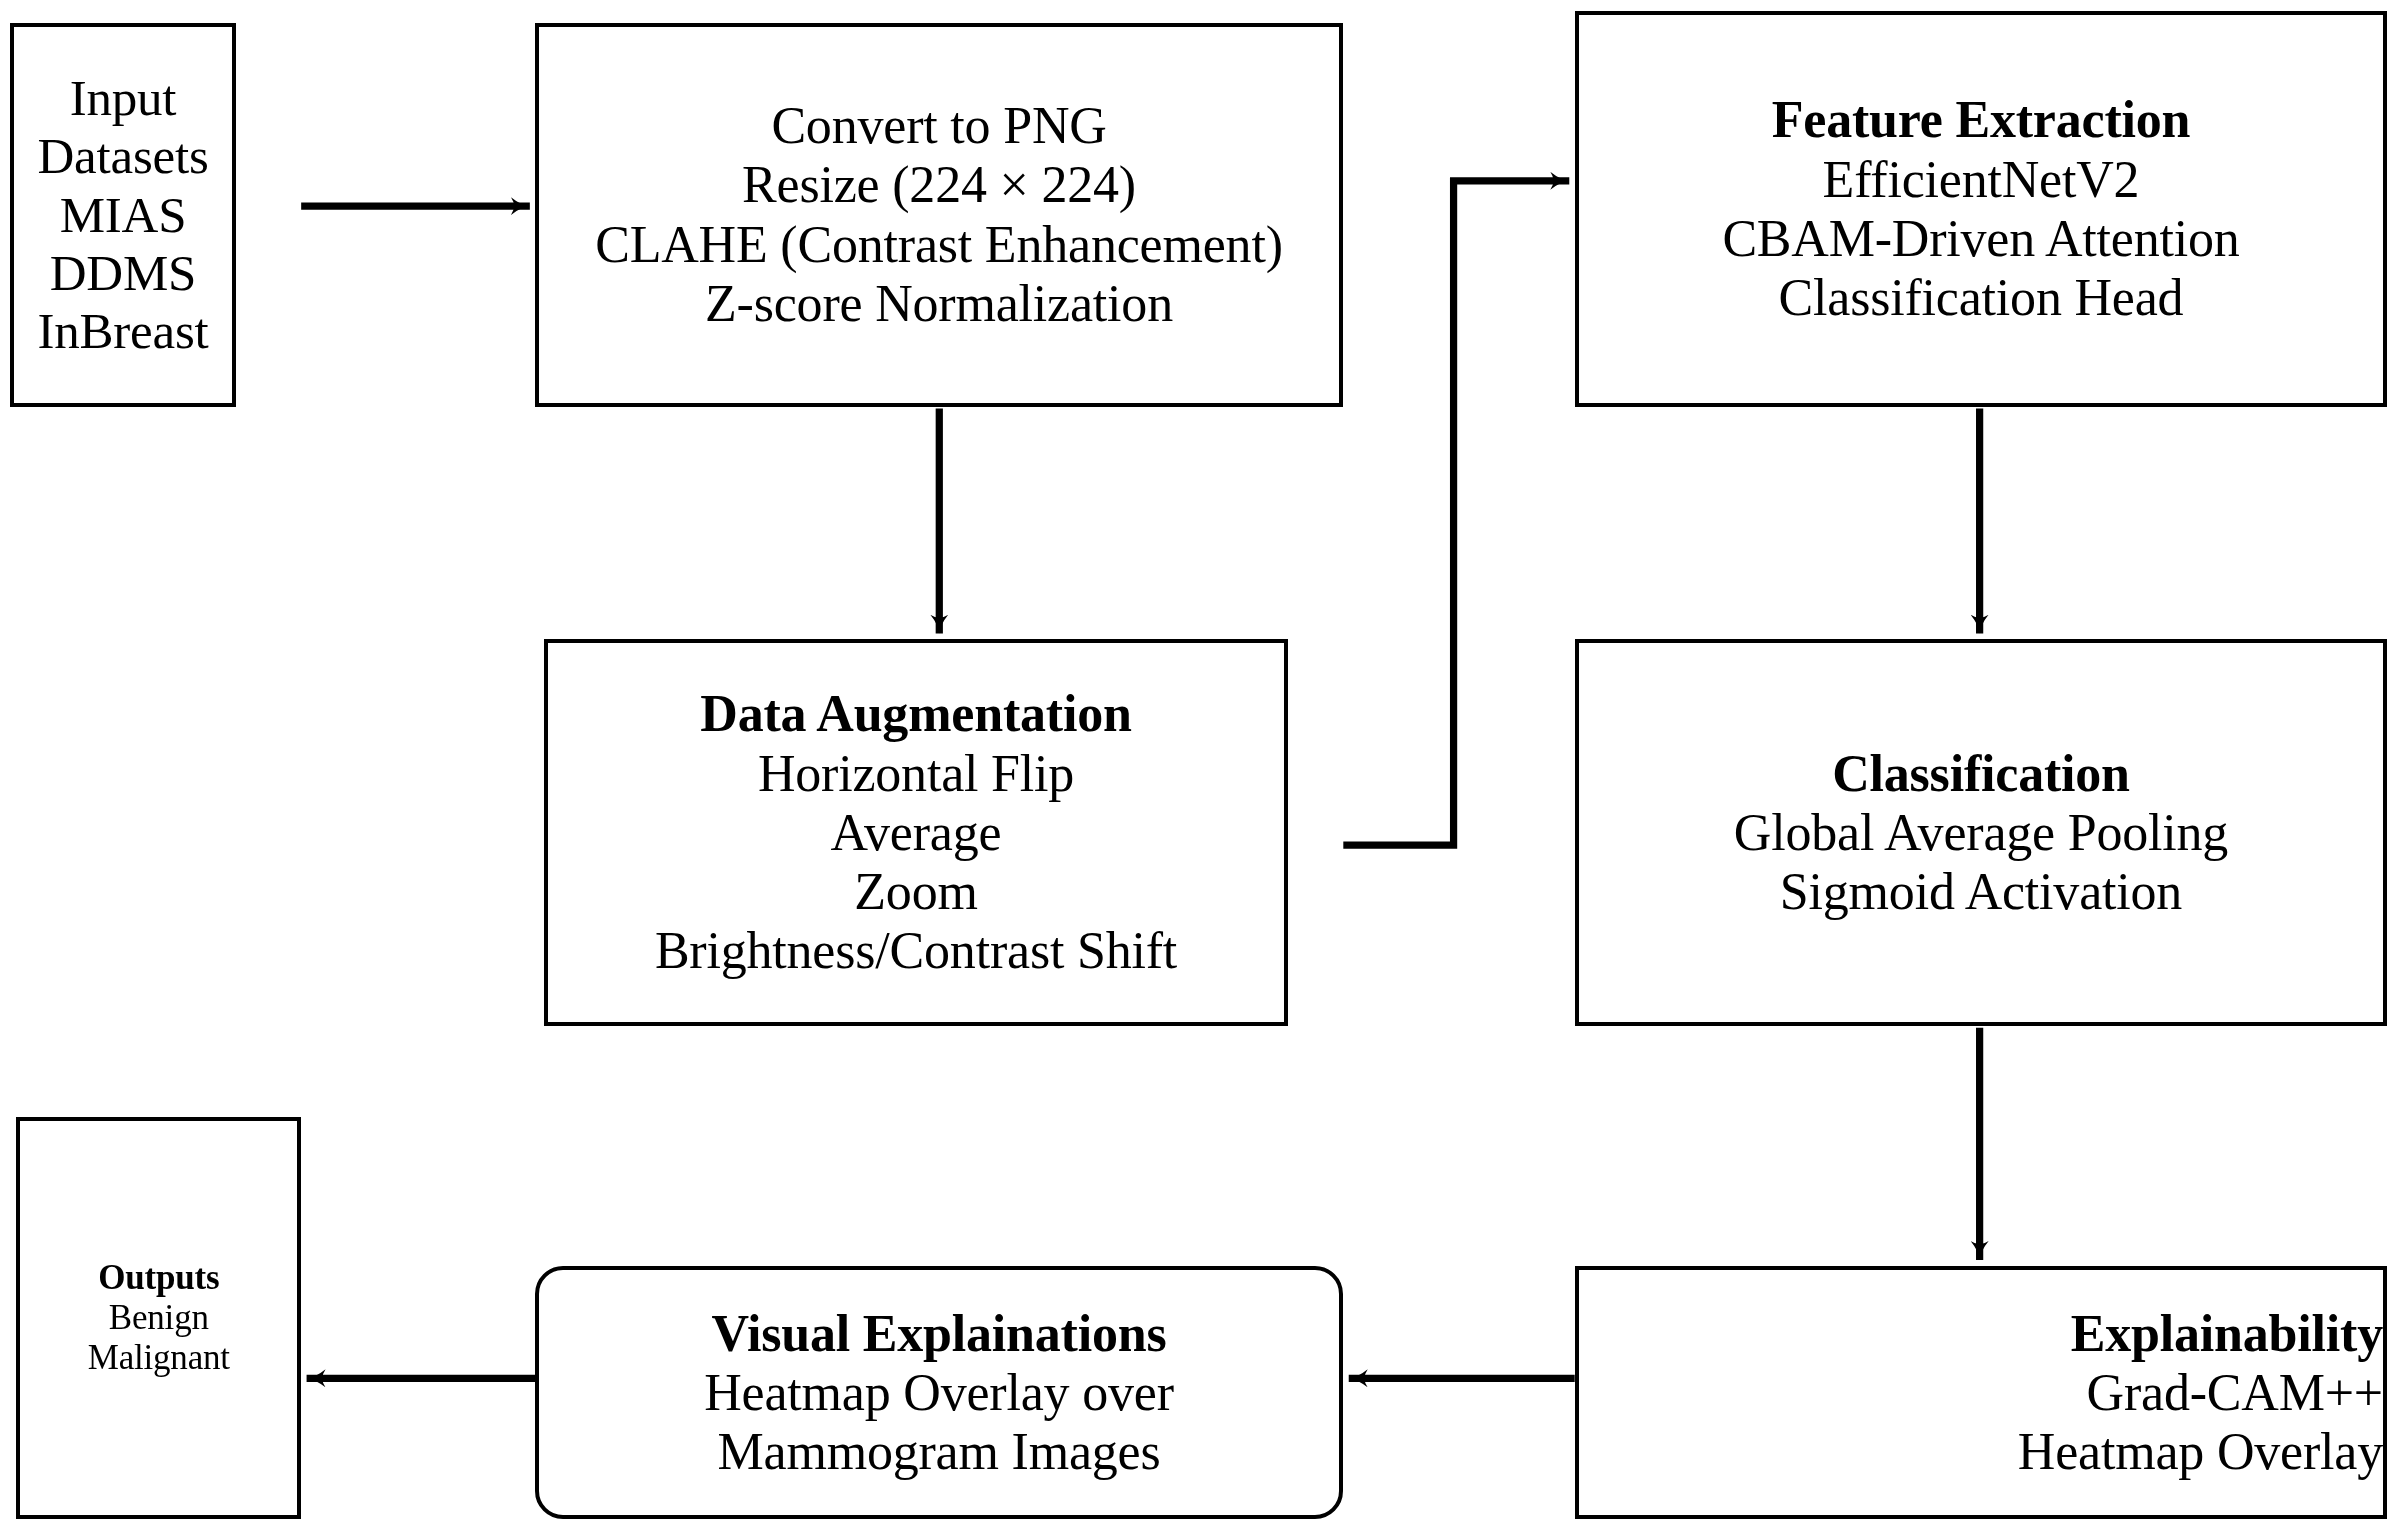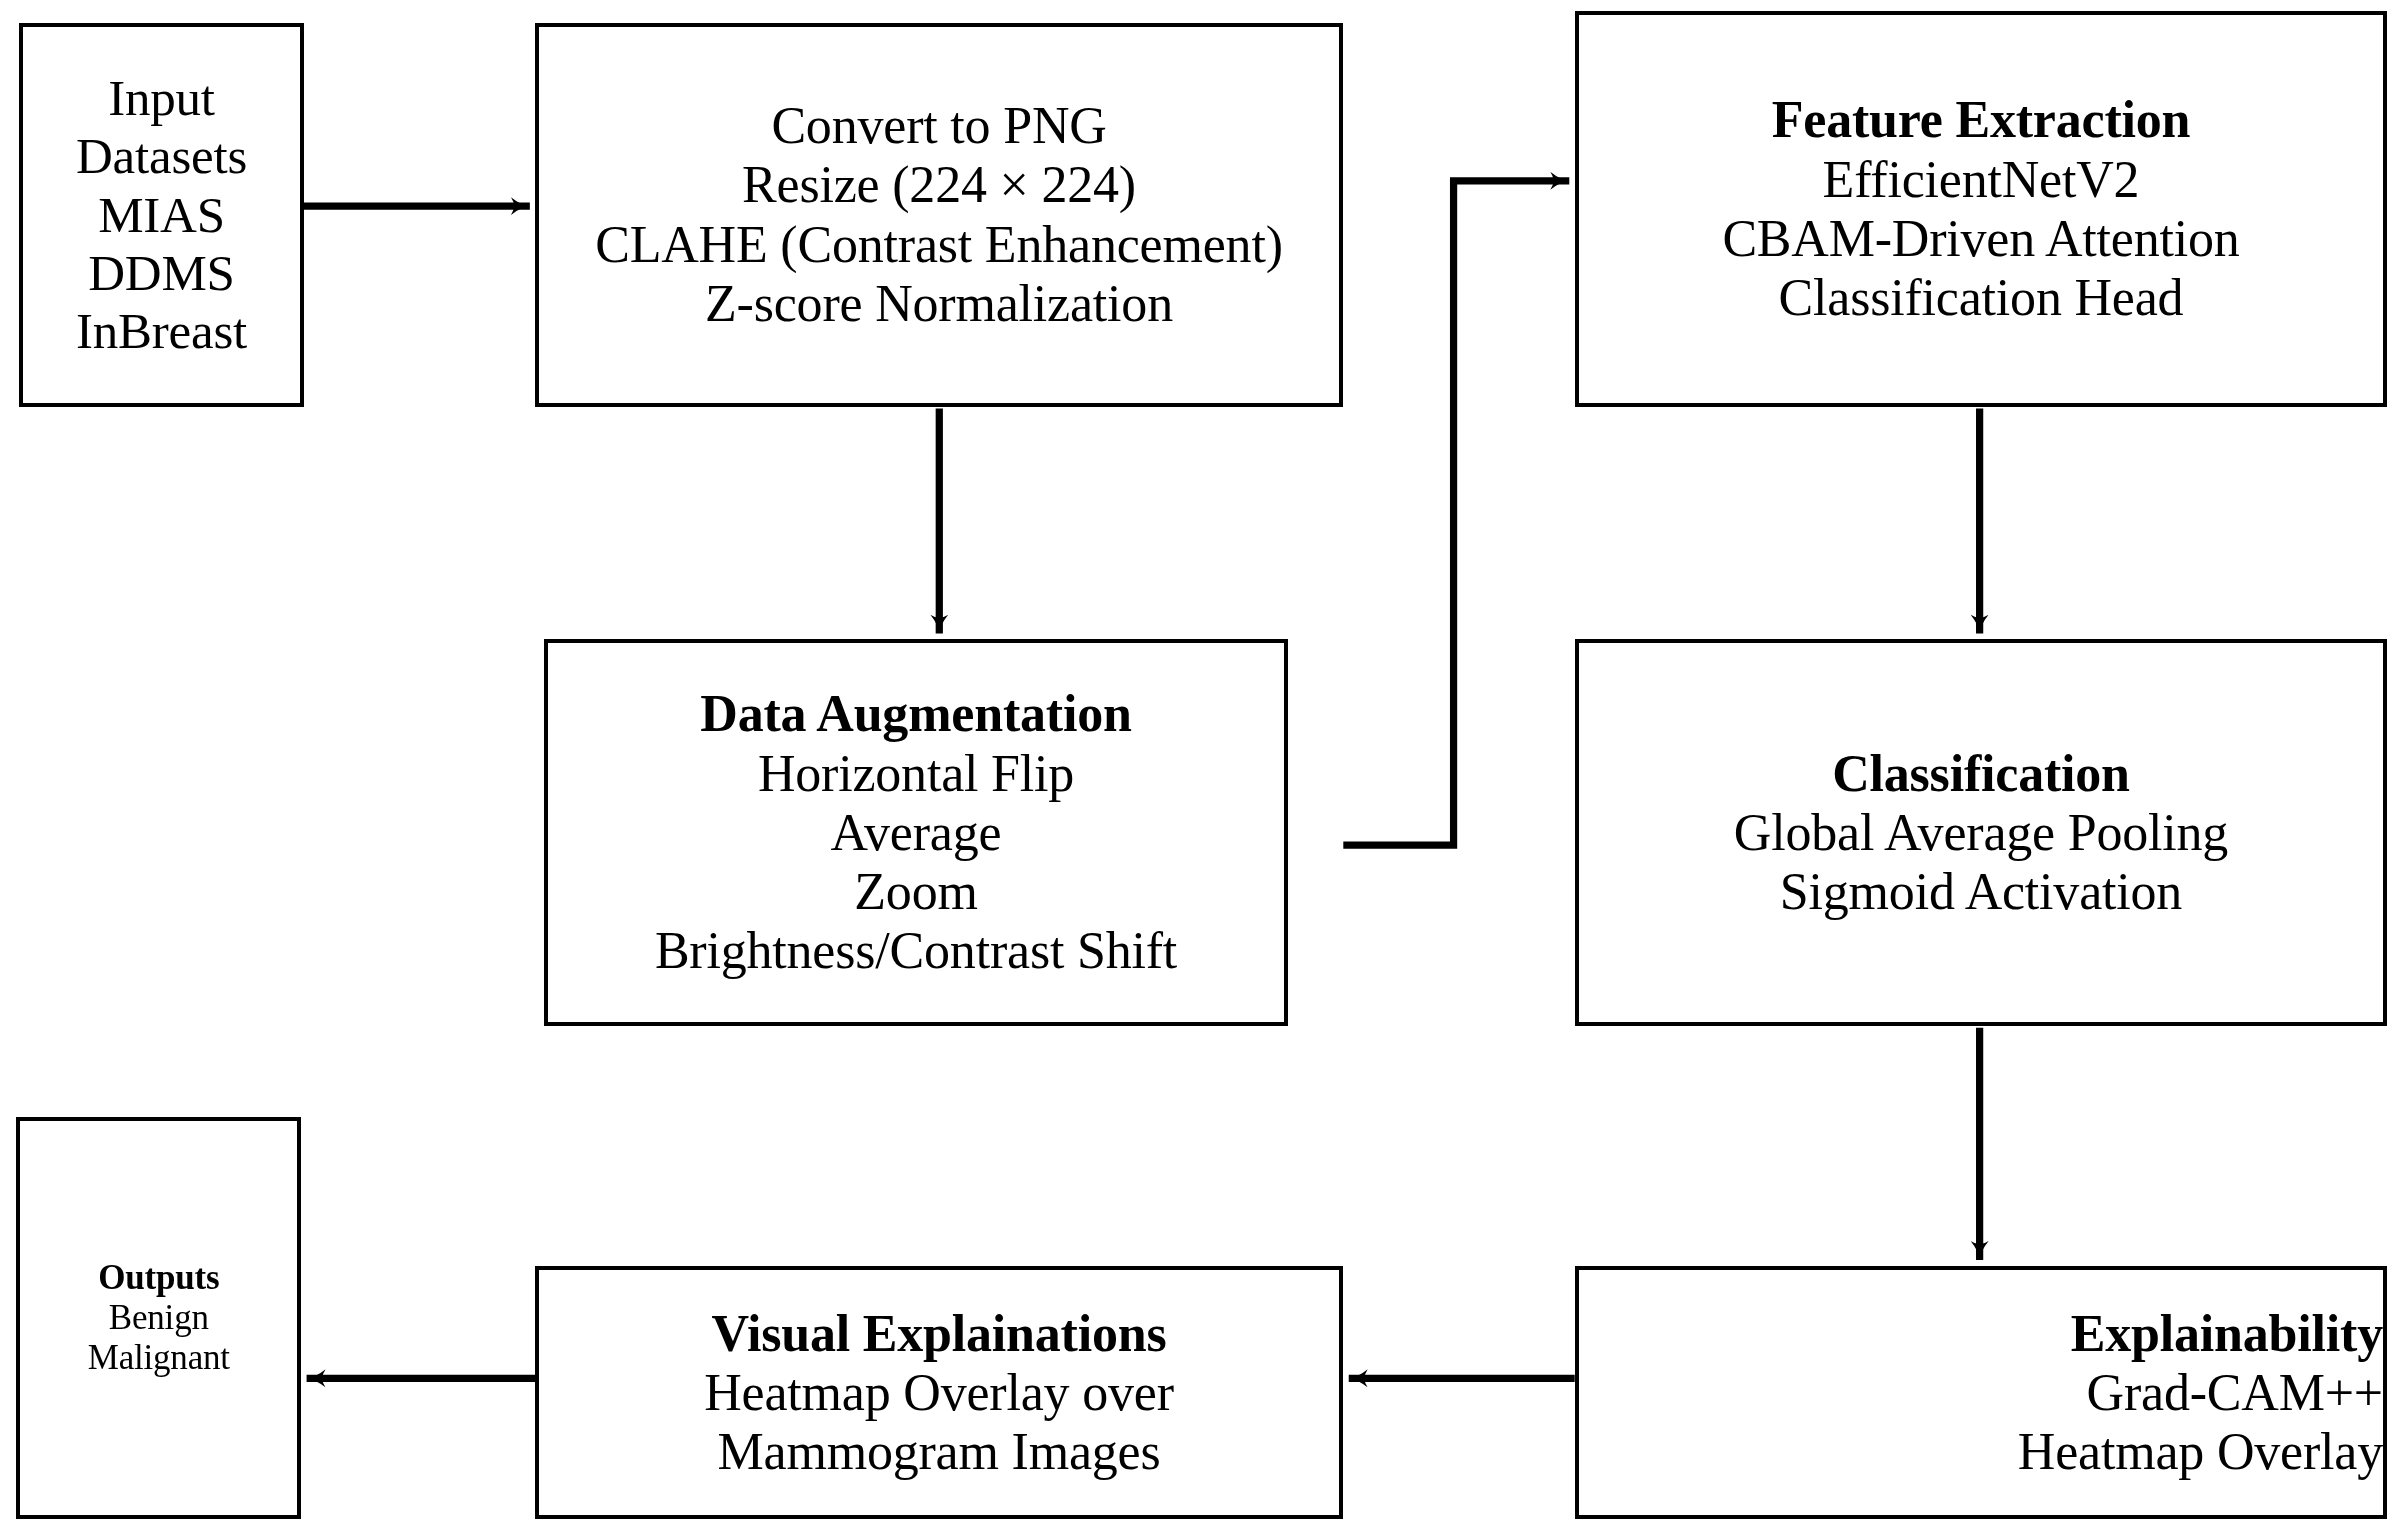--- a/index.html
+++ b/index.html
@@ -32,27 +32,27 @@
   .node .ln {
     display: block;
     white-space: nowrap;
     font-size: 52px;
     letter-spacing: -0.2px;
   }
   .node .ln.title {
     font-weight: bold;
   }
   
-  #node-input      { left: 19px;   top: 22.6px;   width: 285px;  height: 384px; }
+  #node-input      { left: 10px;   top: 22.6px;   width: 226px;  height: 384px; }
   #node-preprocess { left: 535px;  top: 22.6px;   width: 808px;  height: 384px; }
   #node-feature    { left: 1575px; top: 11px;   width: 812px;  height: 396px; }
   #node-augment    { left: 544px;  top: 639px;  width: 744px;  height: 387px; }
   #node-classify   { left: 1575px; top: 639px;  width: 812px;  height: 387px; }
   #node-outputs    { left: 16.3px;   top: 1117px; width: 285px;  height: 402px; }
-  #node-visual     { left: 535px;  top: 1266px; width: 808px;  height: 253px; }
+  #node-visual     { left: 535px;  top: 1266px; width: 808px;  height: 253px; border-radius: 28px; }
   #node-explain    { left: 1575px; top: 1266px; width: 812px;  height: 253px; align-items: flex-end; }
 
   #node-input .ln      { font-size: 51px; }
   #node-outputs .ln    { font-size: 35px; }
   #node-feature .ln    { font-size: 52px; }
   #node-preprocess .ln { font-size: 52px; }
 
   
   #edges {
     position: absolute;

